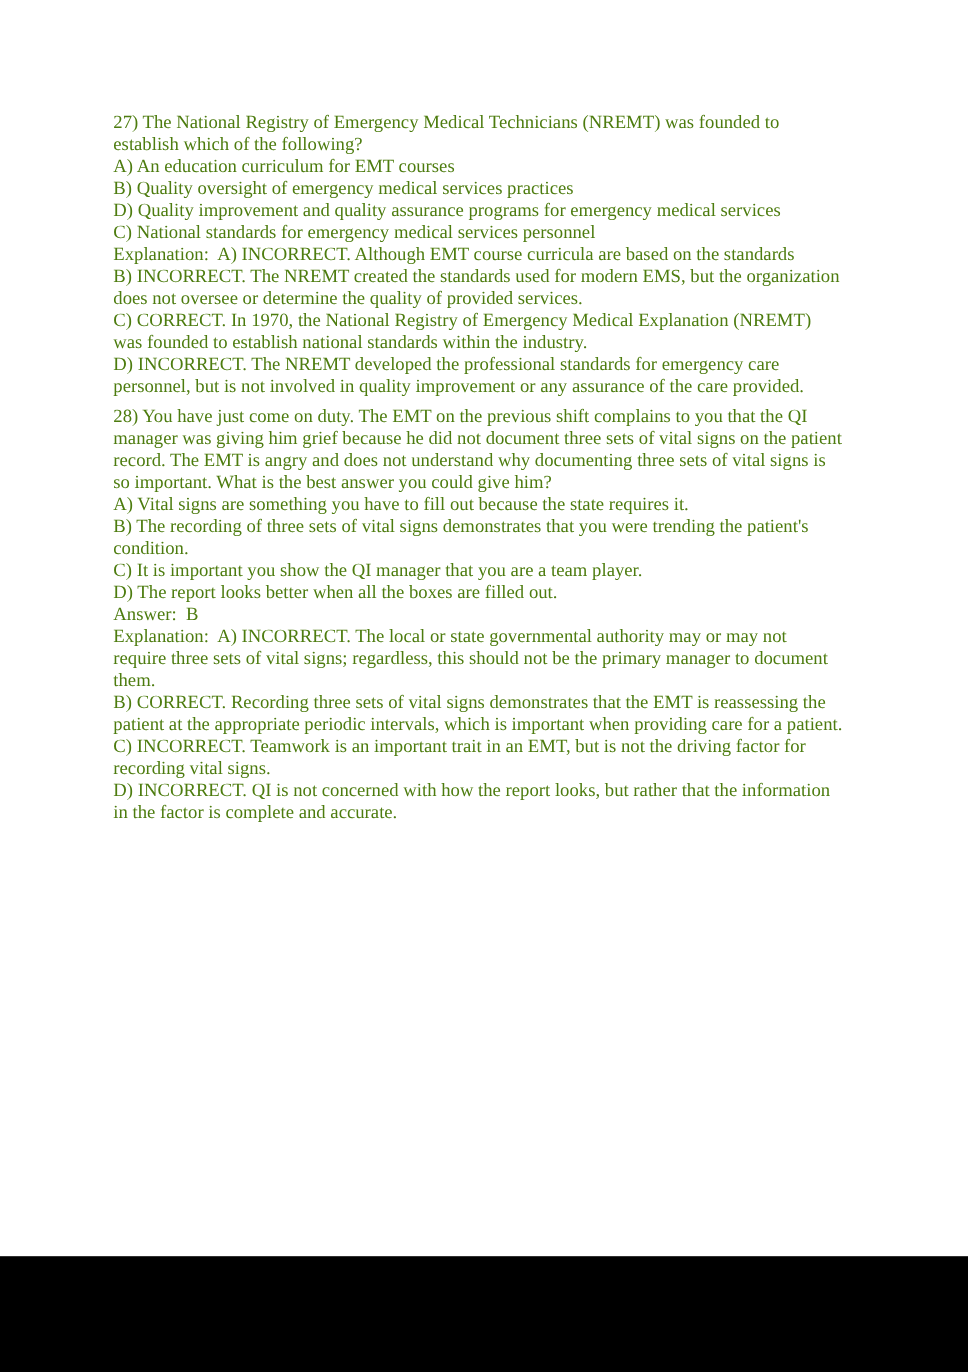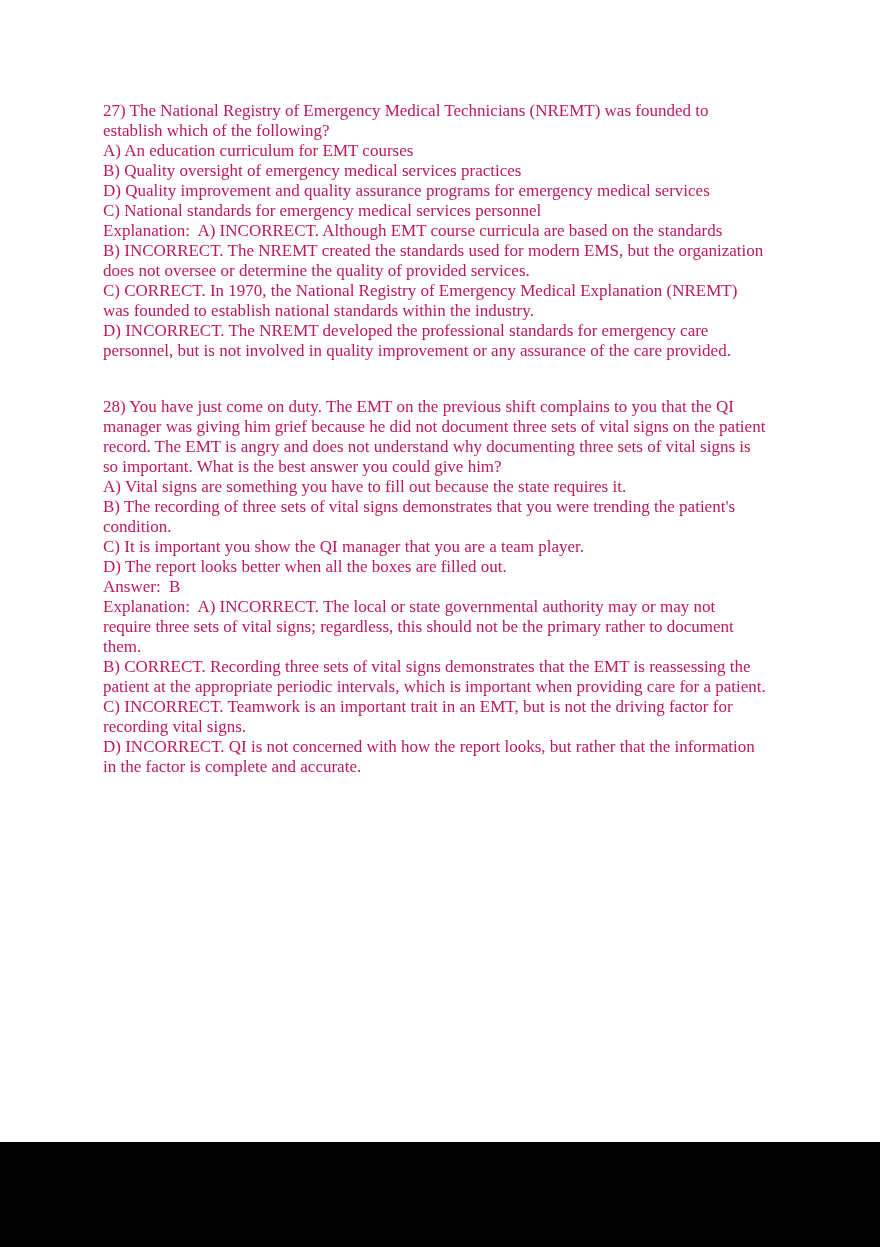--- a/index.html
+++ b/index.html
@@ -27,41 +27,41 @@
       left: 103px;
       top: 101px;
       width: 720px;
       color: #000000;
       font-size: 17px;
     }
     .question-block {
       display: block;
     }
     .block-gap {
-      margin-top: 36px;
+      margin-top: 8px;
     }
     .text-line {
       height: 20px;
       line-height: 20px;
       white-space: pre;
     }
     .bottom-bar {
       position: absolute;
       left: 0;
       top: 1142px;
       width: 880px;
       height: 105px;
       background: #000000;
     }
   </style>
 </head>
 <body style="background: rgb(255, 255, 255);">
 
 <div class="page">
-  <div class="text-area" style="color: #be185d;">
+  <div class="text-area" style="color: #4d7c0f;">
     <section class="question-block">
 
     <div class="text-line">27) The National Registry of Emergency Medical Technicians (NREMT) was founded to</div>
         <div class="text-line">establish which of the following?</div>
         <div class="text-line">A) An education curriculum for EMT courses</div>
         <div class="text-line">B) Quality oversight of emergency medical services practices</div>
         <div class="text-line">D) Quality improvement and quality assurance programs for emergency medical services</div>
         <div class="text-line">C) National standards for emergency medical services personnel</div>
         <div class="text-line">Explanation:  A) INCORRECT. Although EMT course curricula are based on the standards</div>
         <div class="text-line">B) INCORRECT. The NREMT created the standards used for modern EMS, but the organization</div>
@@ -77,21 +77,21 @@
         <div class="text-line">manager was giving him grief because he did not document three sets of vital signs on the patient</div>
         <div class="text-line">record. The EMT is angry and does not understand why documenting three sets of vital signs is</div>
         <div class="text-line">so important. What is the best answer you could give him?</div>
         <div class="text-line">A) Vital signs are something you have to fill out because the state requires it.</div>
         <div class="text-line">B) The recording of three sets of vital signs demonstrates that you were trending the patient's</div>
         <div class="text-line">condition.</div>
         <div class="text-line">C) It is important you show the QI manager that you are a team player.</div>
         <div class="text-line">D) The report looks better when all the boxes are filled out.</div>
         <div class="text-line">Answer:  B</div>
         <div class="text-line">Explanation:  A) INCORRECT. The local or state governmental authority may or may not</div>
-        <div class="text-line">require three sets of vital signs; regardless, this should not be the primary rather to document</div>
+        <div class="text-line">require three sets of vital signs; regardless, this should not be the primary manager to document</div>
         <div class="text-line">them.</div>
         <div class="text-line">B) CORRECT. Recording three sets of vital signs demonstrates that the EMT is reassessing the</div>
         <div class="text-line">patient at the appropriate periodic intervals, which is important when providing care for a patient.</div>
         <div class="text-line">C) INCORRECT. Teamwork is an important trait in an EMT, but is not the driving factor for</div>
         <div class="text-line">recording vital signs.</div>
         <div class="text-line">D) INCORRECT. QI is not concerned with how the report looks, but rather that the information</div>
         <div class="text-line">in the factor is complete and accurate.</div>
       </section>
   </div>
   <div class="bottom-bar" style="background: rgb(0, 0, 0);"></div>

